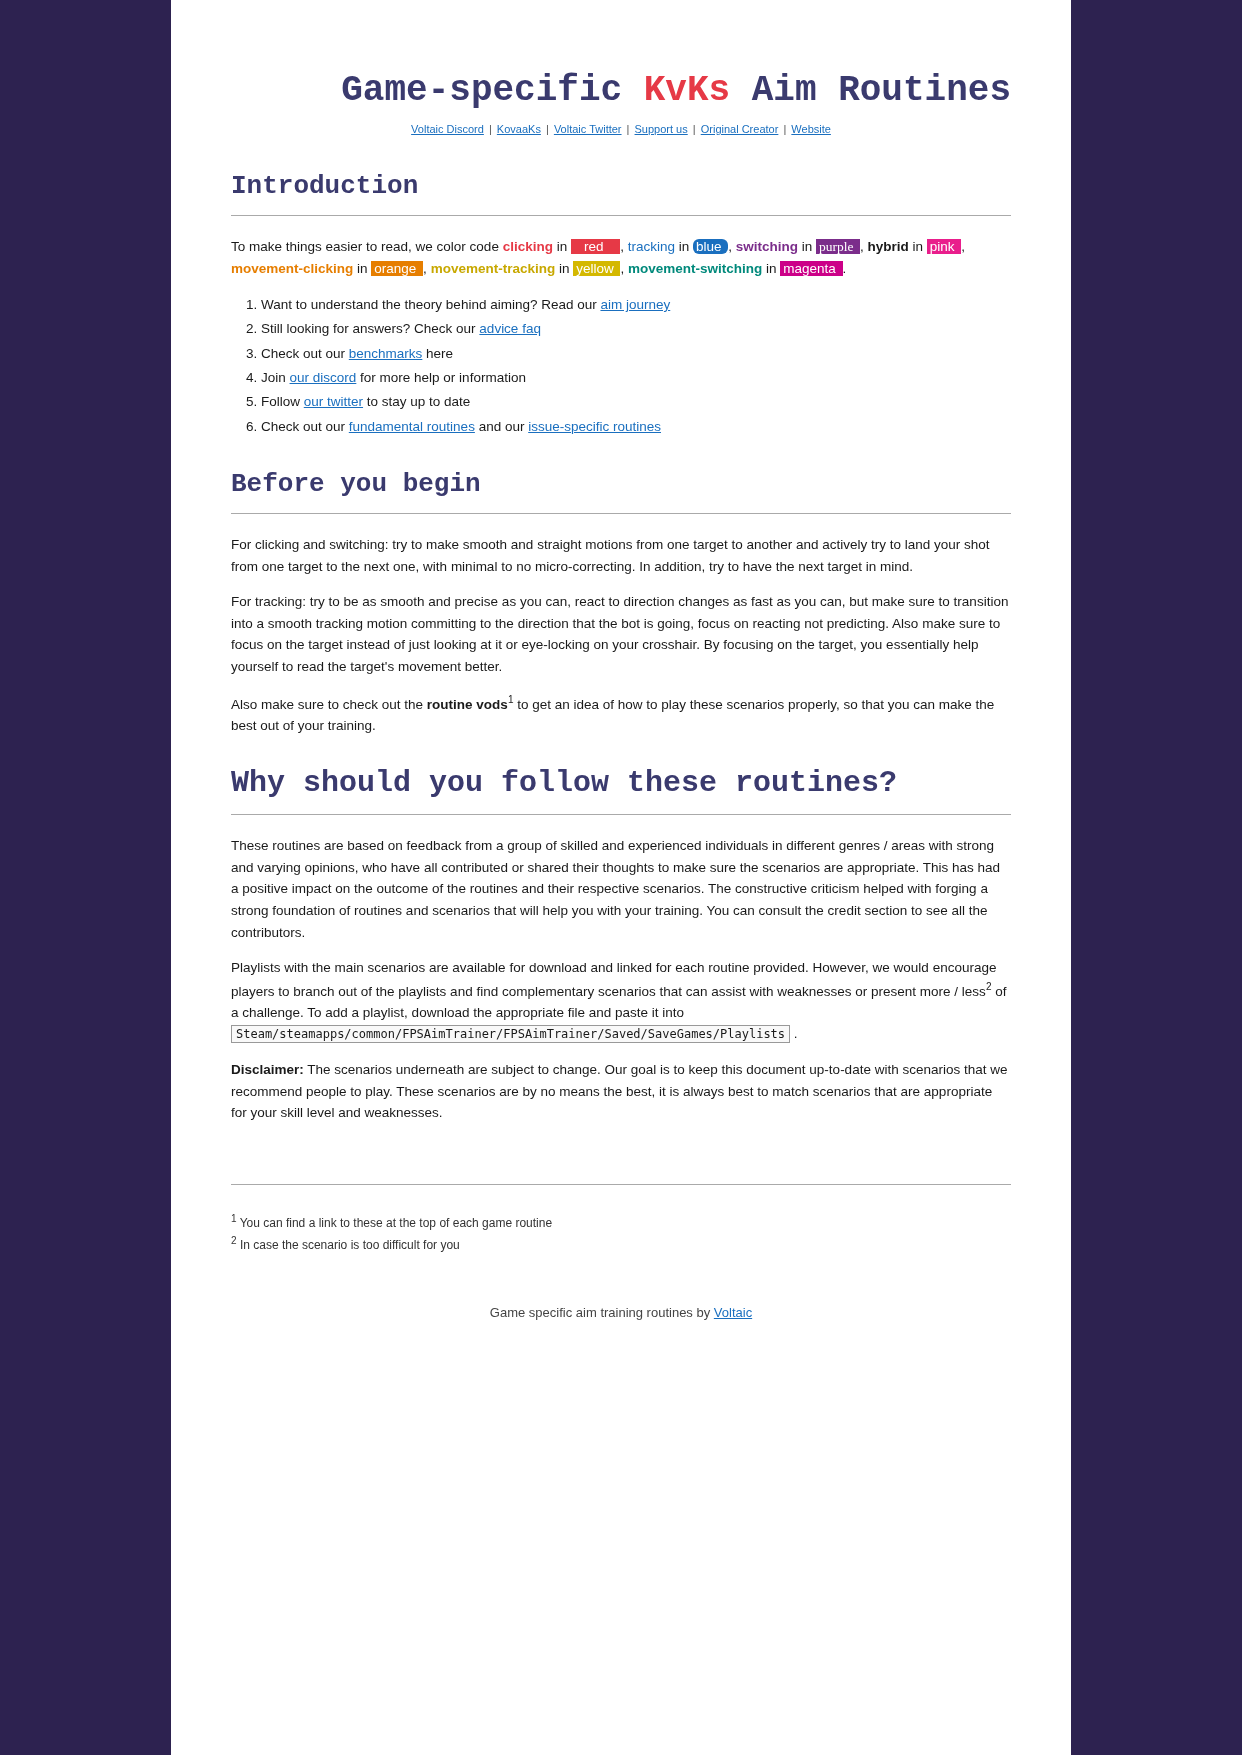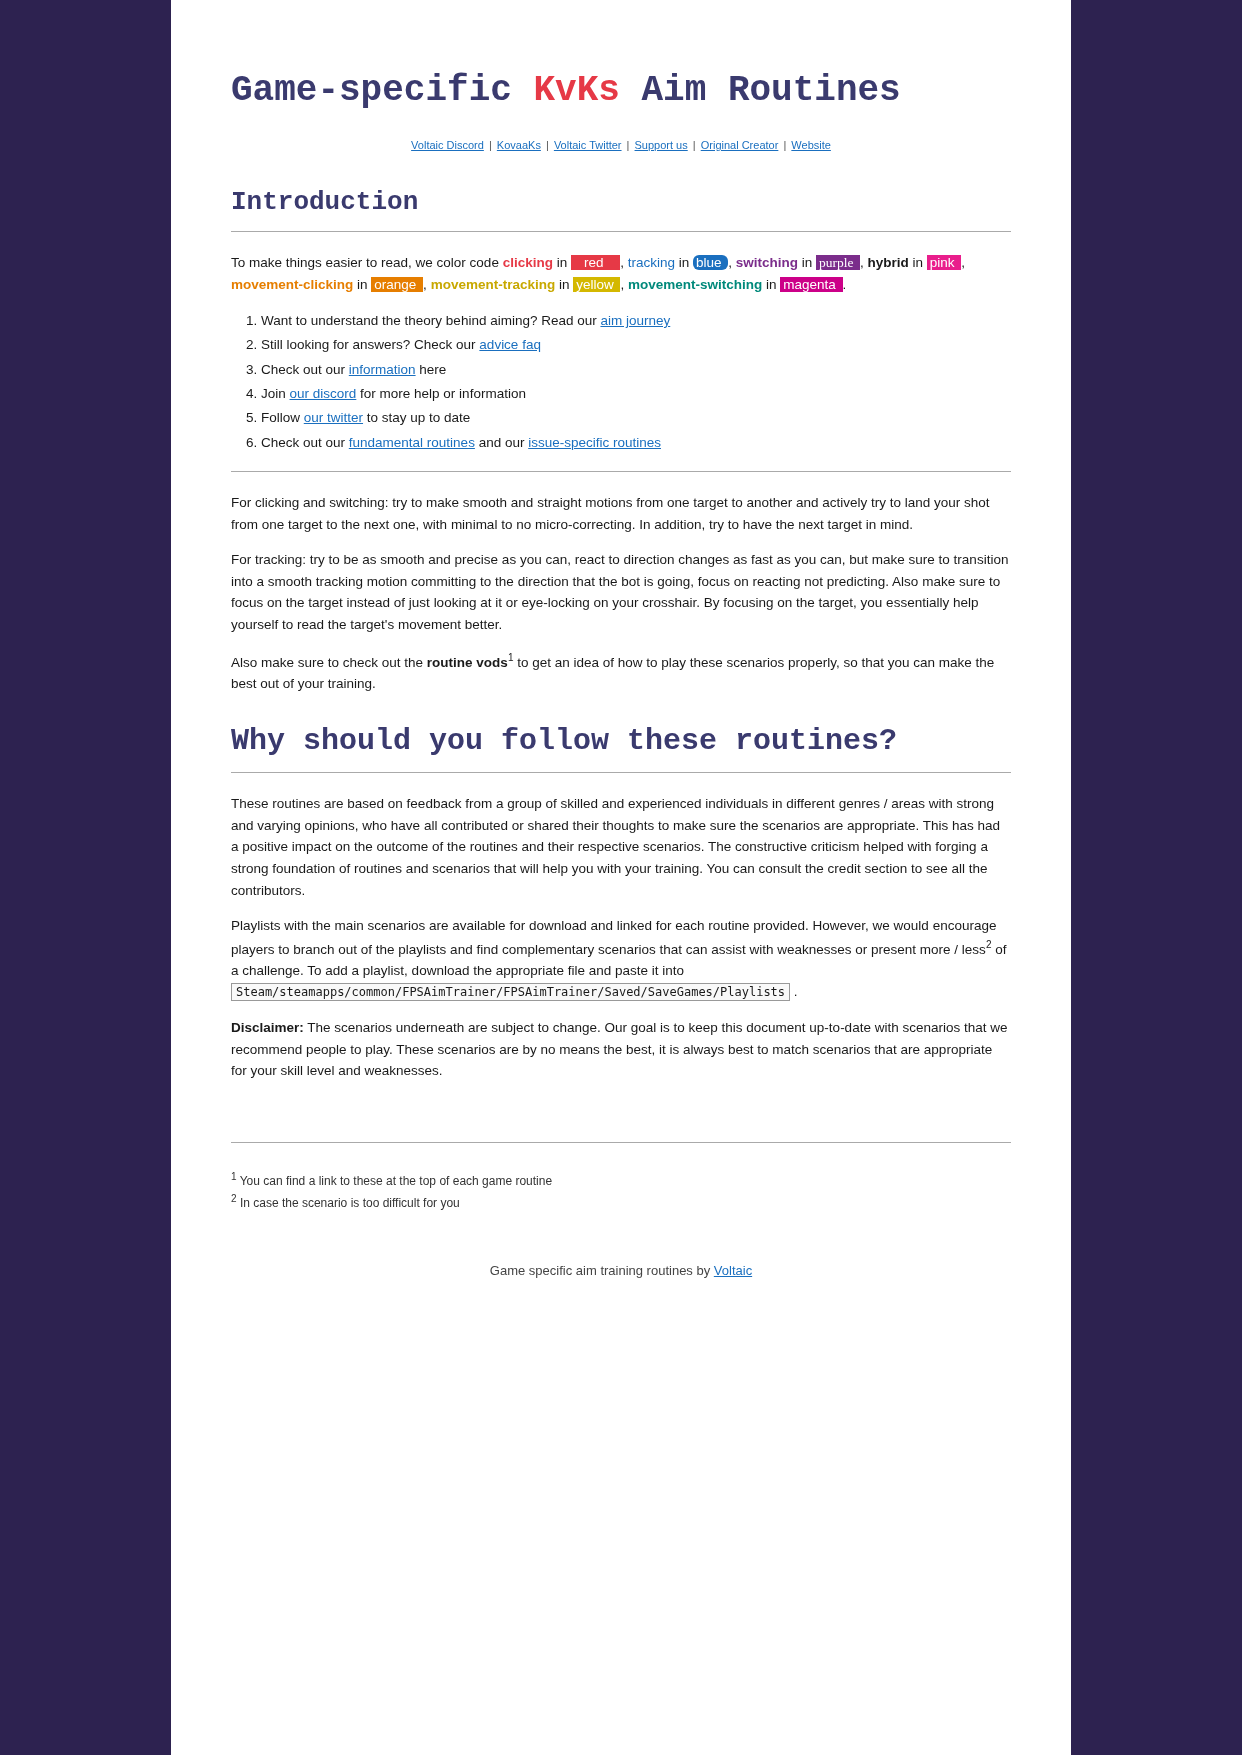--- a/index.html
+++ b/index.html
@@ -15,22 +15,22 @@
       background-color: #ffffff;
       max-width: 900px;
       margin: 0 auto;
       padding: 50px 60px 80px 60px;
       min-height: 1755px;
       position: relative;
     }
 
     
     .page-title {
-      text-align: left;
-      margin-bottom: 28px;
+      text-align: right;
+      margin-bottom: 12px;
       margin-top: 20px;
     }
 
     .page-title h1 {
       font-family: 'Courier New', monospace;
       font-size: 36px;
       font-weight: bold;
       color: #3a3a6e;
     }
 
@@ -193,28 +193,29 @@
     <h2 class="section-heading">Introduction</h2>
     <hr class="divider">
 
     <p class="body-text">
       To make things easier to read, we color code <span class="word-clicking">clicking</span> in <span class="word-red"> red </span>, <span class="word-tracking">tracking</span> in <span class="word-blue"> blue </span>, <span class="word-switching">switching</span> in <span class="word-purple"> purple </span>, <span class="word-hybrid">hybrid</span> in <span class="word-pink"> pink </span>, <span class="word-movement-clicking">movement-clicking</span> in <span class="word-orange"> orange </span>, <span class="word-movement-tracking">movement-tracking</span> in <span class="word-yellow"> yellow </span>, <span class="word-movement-switching">movement-switching</span> in <span class="word-magenta"> magenta </span>.
     </p>
 
     <ol class="intro-list">
       <li>Want to understand the theory behind aiming? Read our <a href="#">aim journey</a></li>
       <li>Still looking for answers? Check our <a href="#">advice faq</a></li>
-      <li>Check out our <a href="#">information</a> here</li>
+      <li>Check out our <a href="#">benchmarks</a> here</li>
       <li>Join <a href="#">our discord</a> for more help or information</li>
       <li>Follow <a href="#">our twitter</a> to stay up to date</li>
       <li>Check out our <a href="#">fundamental routines</a> and our <a href="#">issue-specific routines</a></li>
     </ol>
   </div>
 
   <div>
+    <h2 class="section-heading">Before you begin</h2>
     <hr class="divider">
 
     <p class="body-text">
       For clicking and switching: try to make smooth and straight motions from one target to another and actively try to land your shot from one target to the next one, with minimal to no micro-correcting. In addition, try to have the next target in mind.
     </p>
 
     <p class="body-text">
       For tracking: try to be as smooth and precise as you can, react to direction changes as fast as you can, but make sure to transition into a smooth tracking motion committing to the direction that the bot is going, focus on reacting not predicting. Also make sure to focus on the target instead of just looking at it or eye-locking on your crosshair. By focusing on the target, you essentially help yourself to read the target's movement better.
     </p>
 

